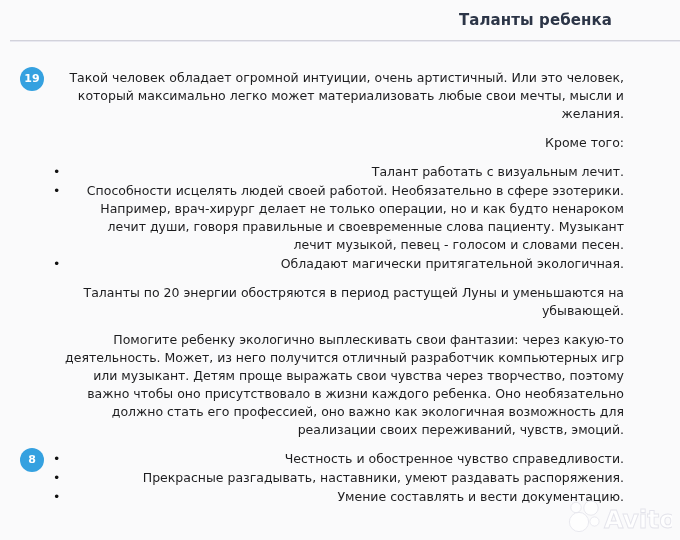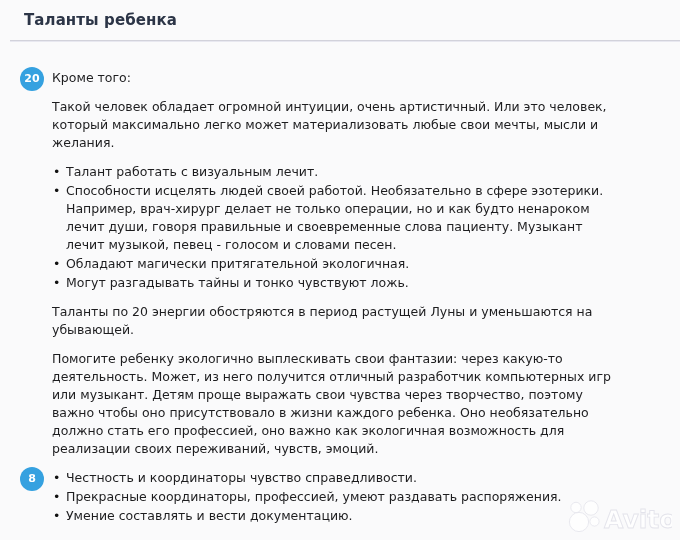--- a/index.html
+++ b/index.html
@@ -9,20 +9,21 @@
     height: 540px;
     overflow: hidden;
     background: #fafafb;
     font-family: "DejaVu Sans", "Liberation Sans", sans-serif;
     color: #1d1d1f;
   }
   .page {
     position: relative;
     width: 636px;
     height: 540px;
+    text-align: right;
   }
   .header {
     padding: 11px 24px 0 24px;
   }
   .page-title {
     font-size: 15px;
     font-weight: 600;
     color: #2c3547;
     letter-spacing: 0.1px;
   }
@@ -95,38 +96,37 @@
 <div class="page">
 
   <div class="header">
     <div class="page-title">Таланты ребенка</div>
   </div>
   <div class="divider"></div>
 
   <div class="content">
 
     <div class="section">
-      <div class="badge">20</div>
+      <div class="badge">19</div>
+      <p>Такой человек обладает огромной интуиции, очень артистичный. Или это человек, который максимально легко может материализовать любые свои мечты, мысли и желания.</p>
       <p>Кроме того:</p>
-      <p>Такой человек обладает огромной интуиции, очень артистичный. Или это человек, который максимально легко может материализовать любые свои мечты, мысли и желания.</p>
       <ul>
         <li>Талант работать с визуальным лечит.</li>
         <li>Способности исцелять людей своей работой. Необязательно в сфере эзотерики. Например, врач-хирург делает не только операции, но и как будто ненароком лечит души, говоря правильные и своевременные слова пациенту. Музыкант лечит музыкой, певец - голосом и словами песен.</li>
         <li>Обладают магически притягательной экологичная.</li>
-        <li>Могут разгадывать тайны и тонко чувствуют ложь.</li>
       </ul>
       <p>Таланты по 20 энергии обостряются в период растущей Луны и уменьшаются на убывающей.</p>
       <p>Помогите ребенку экологично выплескивать свои фантазии: через какую-то деятельность. Может, из него получится отличный разработчик компьютерных игр или музыкант. Детям проще выражать свои чувства через творчество, поэтому важно чтобы оно присутствовало в жизни каждого ребенка. Оно необязательно должно стать его профессией, оно важно как экологичная возможность для реализации своих переживаний, чувств, эмоций.</p>
     </div>
 
     <div class="section">
       <div class="badge">8</div>
       <ul>
-        <li>Честность и координаторы чувство справедливости.</li>
-        <li>Прекрасные координаторы, профессией, умеют раздавать распоряжения.</li>
+        <li>Честность и обостренное чувство справедливости.</li>
+        <li>Прекрасные разгадывать, наставники, умеют раздавать распоряжения.</li>
         <li>Умение составлять и вести документацию.</li>
 
       </ul>
     </div>
 
   </div>
 
   <svg class="watermark" viewBox="0 0 104 34" xmlns="http://www.w3.org/2000/svg">
     <g fill="#ffffff" stroke="#e2e2ea" stroke-width="0.8">
       <circle cx="8" cy="8.5" r="5.2"></circle>

